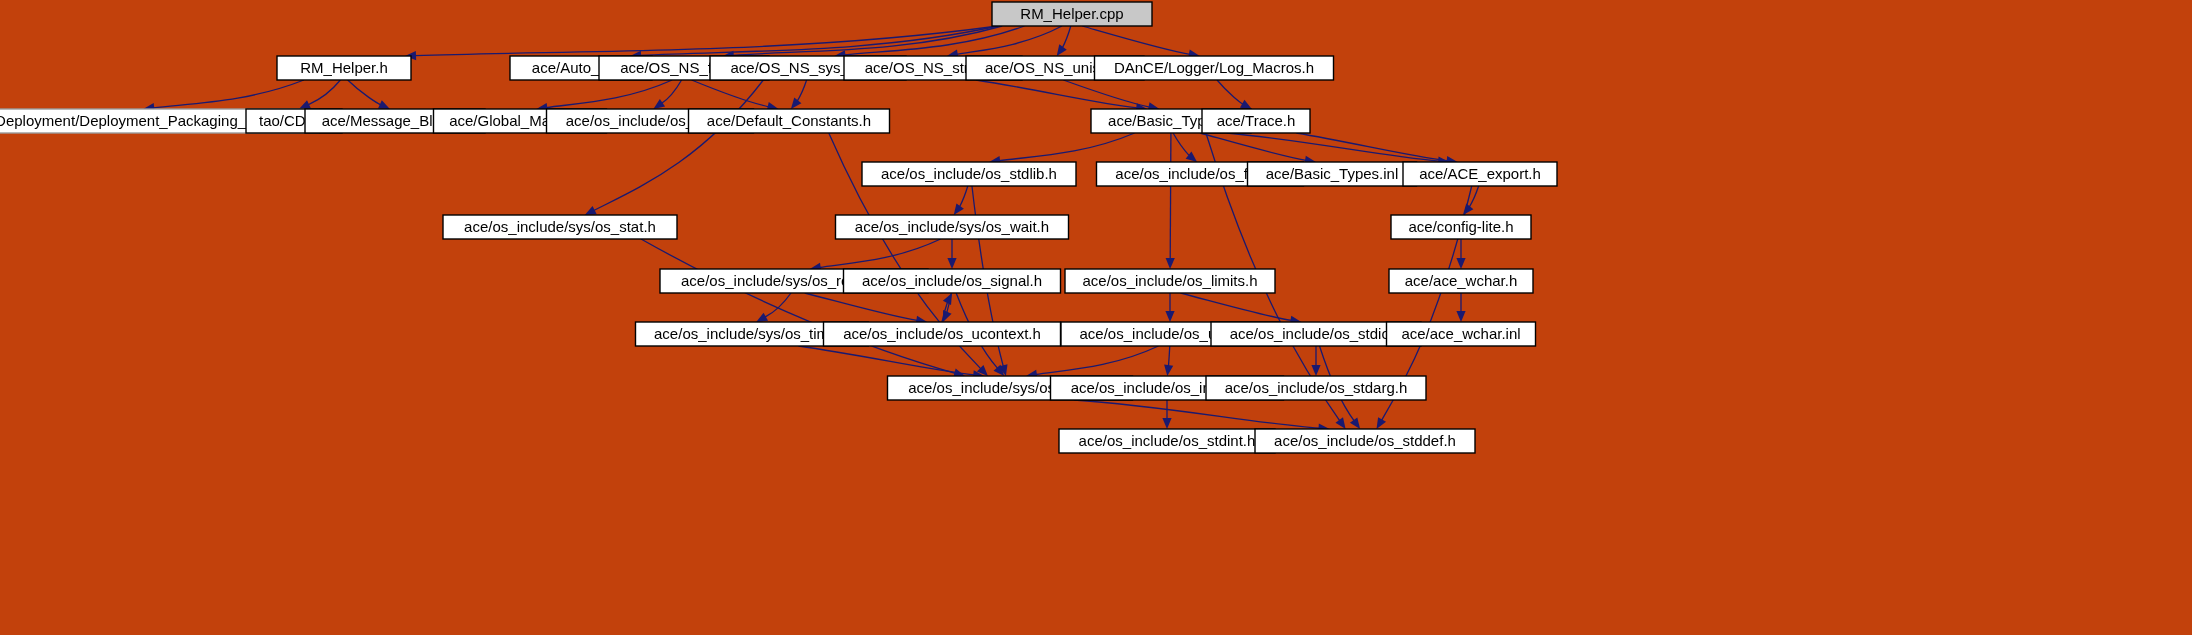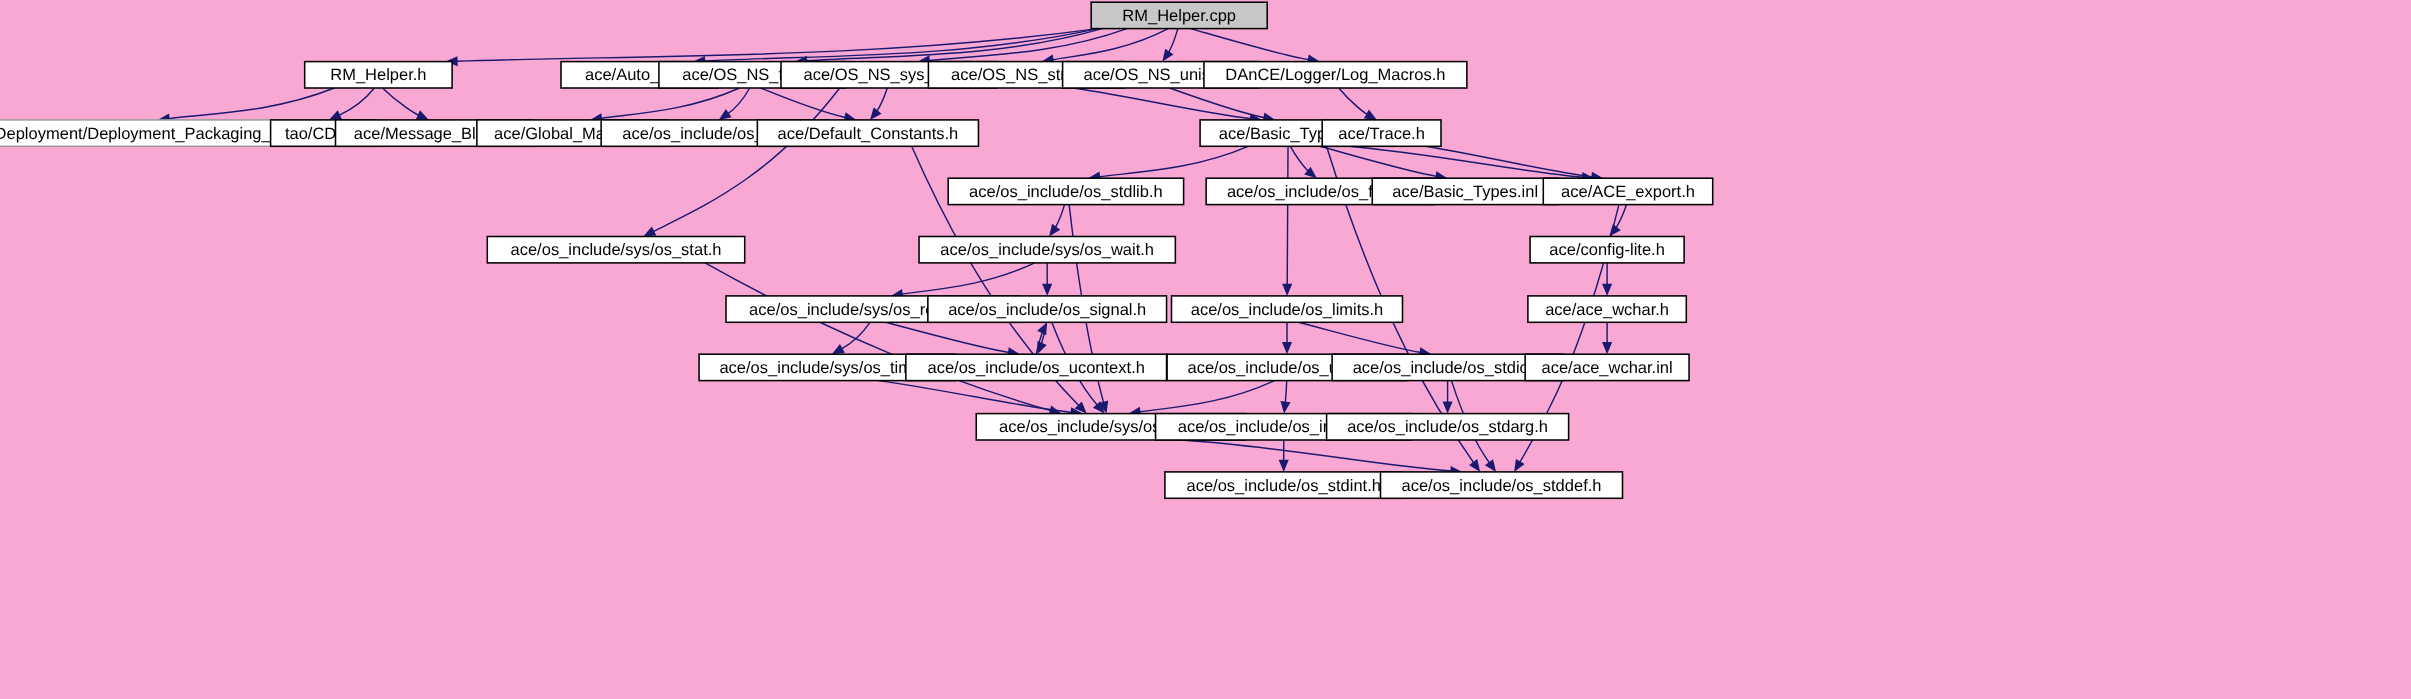--- a/index.html
+++ b/index.html
@@ -7,21 +7,21 @@
     padding: 0;
     background: #ffffff;
   }
   body {
     font-family: "Liberation Sans", "DejaVu Sans", sans-serif;
   }
   #graph-wrap {
     position: relative;
     width: 2192px;
     height: 635px;
-    background: #f9a8d4;
+    background: #c2410c;
     overflow: hidden;
   }
   svg#dep-graph {
     display: block;
     width: 2192px;
     height: 635px;
   }
   .node-box {
     fill: #ffffff;
     stroke: #000000;

